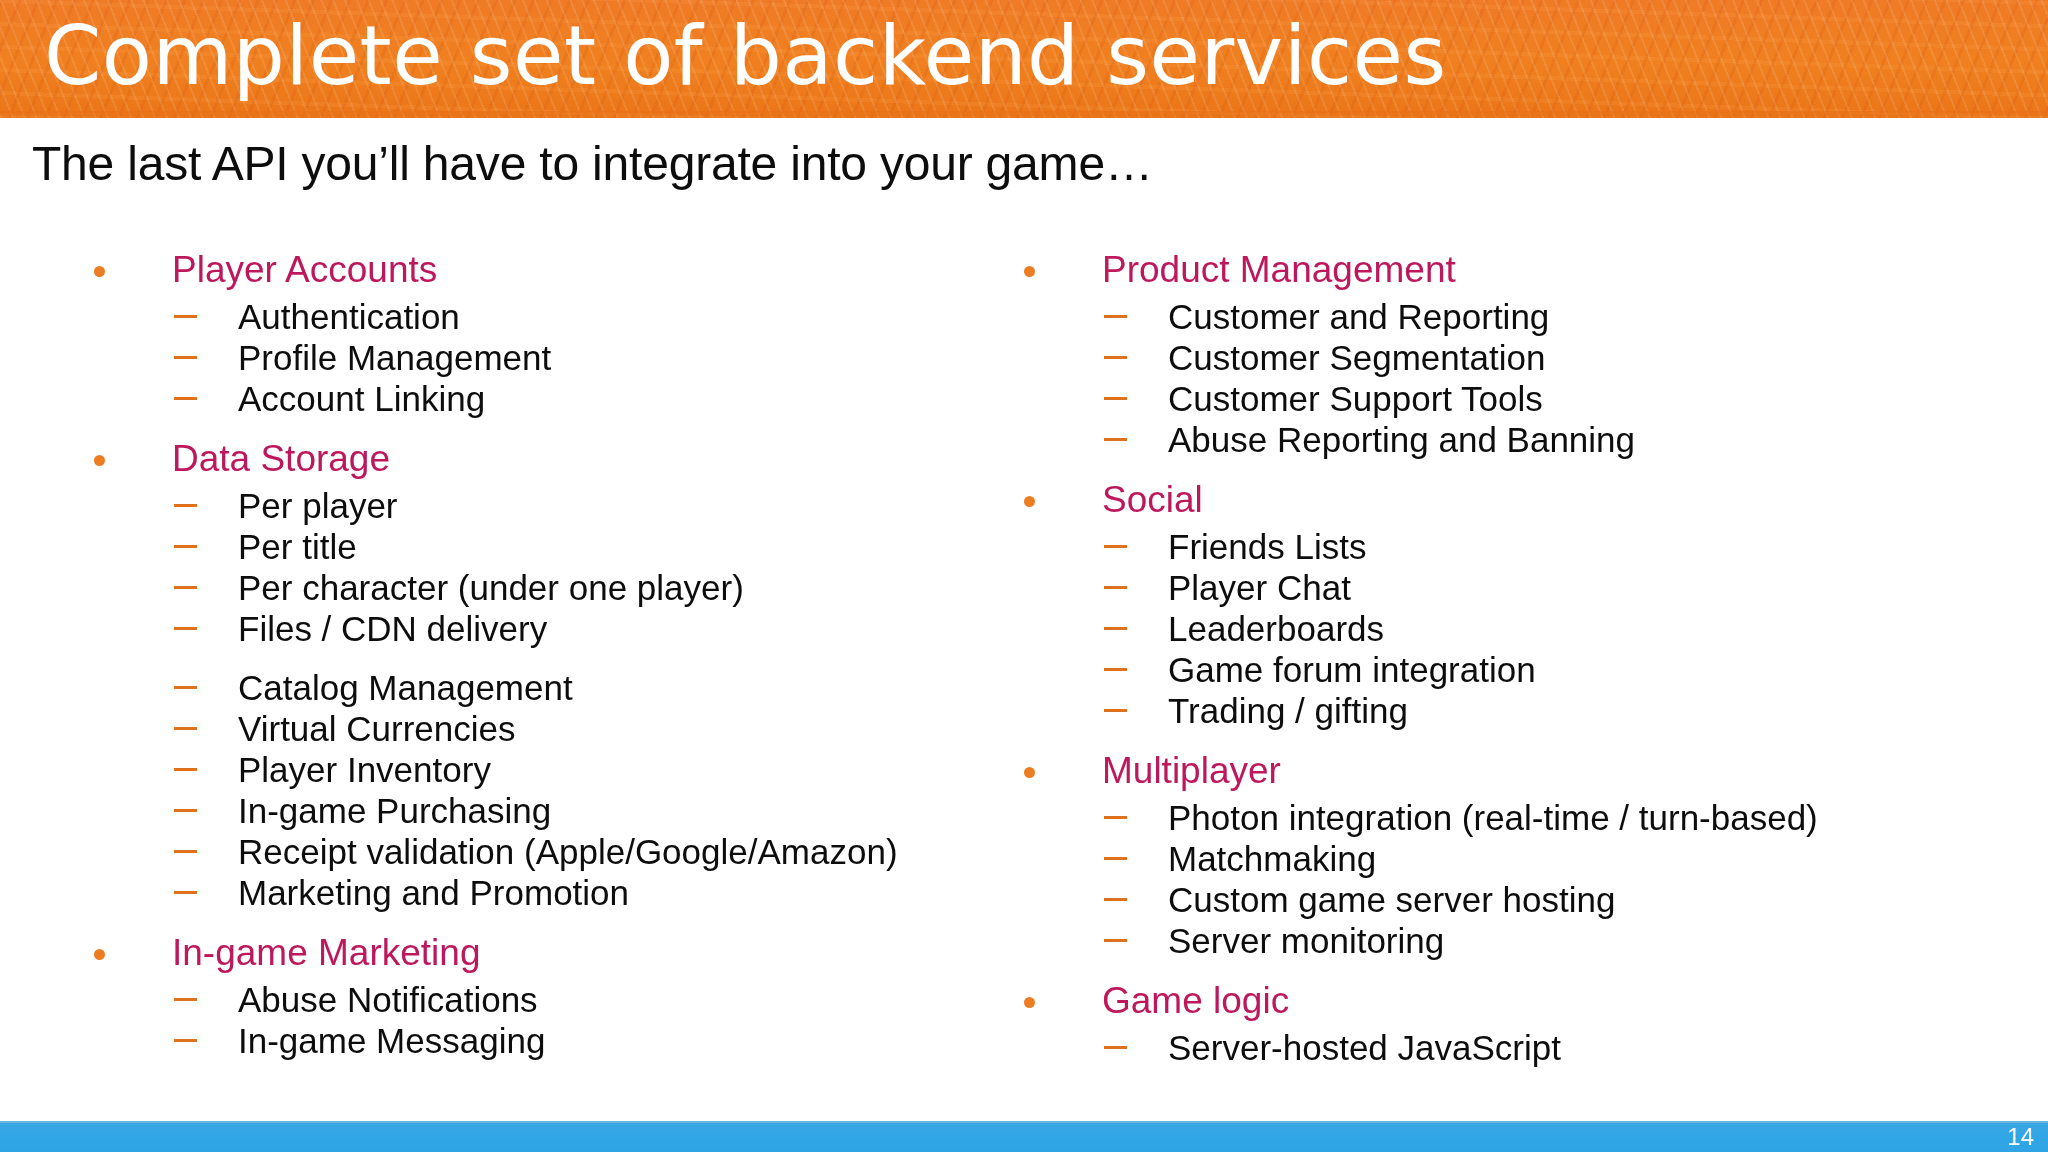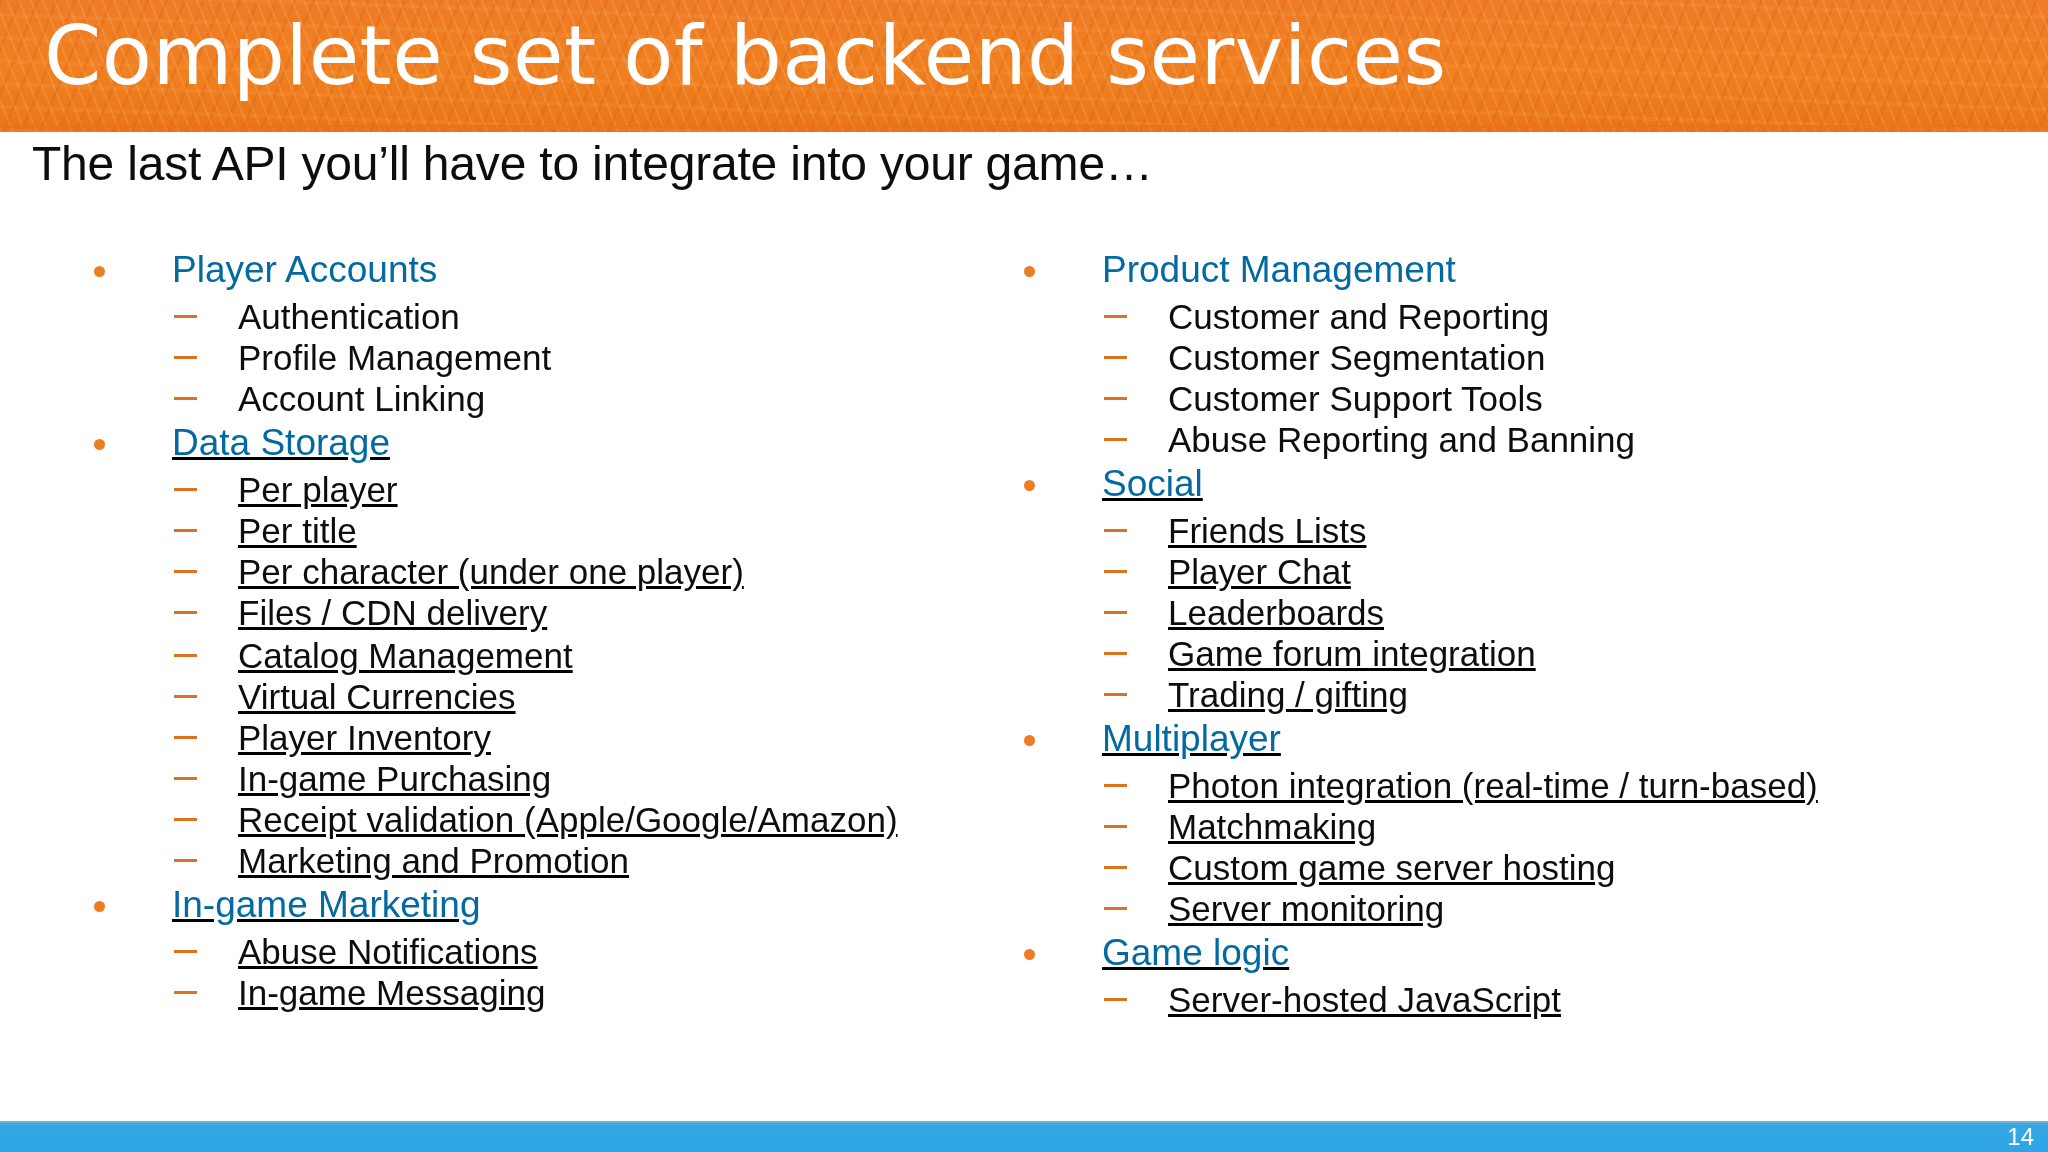--- a/index.html
+++ b/index.html
@@ -21,21 +21,21 @@
     background: #ffffff;
     overflow: hidden;
   }
 
   
   .header-band {
     position: absolute;
     left: 0;
     top: 0;
     width: 2048px;
-    height: 132px;
+    height: 118px;
     background:
       repeating-linear-gradient(68deg,
         rgba(255,255,255,0.10) 0px,
         rgba(255,255,255,0.10) 2px,
         rgba(0,0,0,0.00) 2px,
         rgba(0,0,0,0.00) 11px),
       repeating-linear-gradient(112deg,
         rgba(214,88,14,0.22) 0px,
         rgba(214,88,14,0.22) 3px,
         rgba(0,0,0,0) 3px,
@@ -98,21 +98,21 @@
   }
   .column.left  { left: 82px;  width: 920px; }
   .column.right { left: 1012px; width: 980px; }
 
   .group { margin: 0; }
 
   .l1 {
     position: relative;
     display: block;
     padding-left: 90px;
-    color: #0369a1;
+    color: #be185d;
     font-family: "Liberation Sans", sans-serif;
     font-size: 37px;
     line-height: 44px;
     font-weight: 400;
     white-space: nowrap;
     margin-bottom: 4px;
   }
   .l1 .dot {
     position: absolute;
     left: 12px;
@@ -136,21 +136,21 @@
   }
   .l2 .dash {
     position: absolute;
     left: 92px;
     top: 19px;
     width: 23px;
     height: 3px;
     background: #e0711c;
   }
 
-  .group + .group { margin-top: 2px; text-decoration: underline; }
+  .group + .group { margin-top: 18px; }
 
   
   .footer-bar {
     position: absolute;
     left: 0;
     top: 1121px;
     width: 2048px;
     height: 31px;
     background: linear-gradient(180deg, #3aa8e3 0%, #31a6e6 45%, #2fa3e4 100%);
     border-top: 2px solid #6ab5d8;

